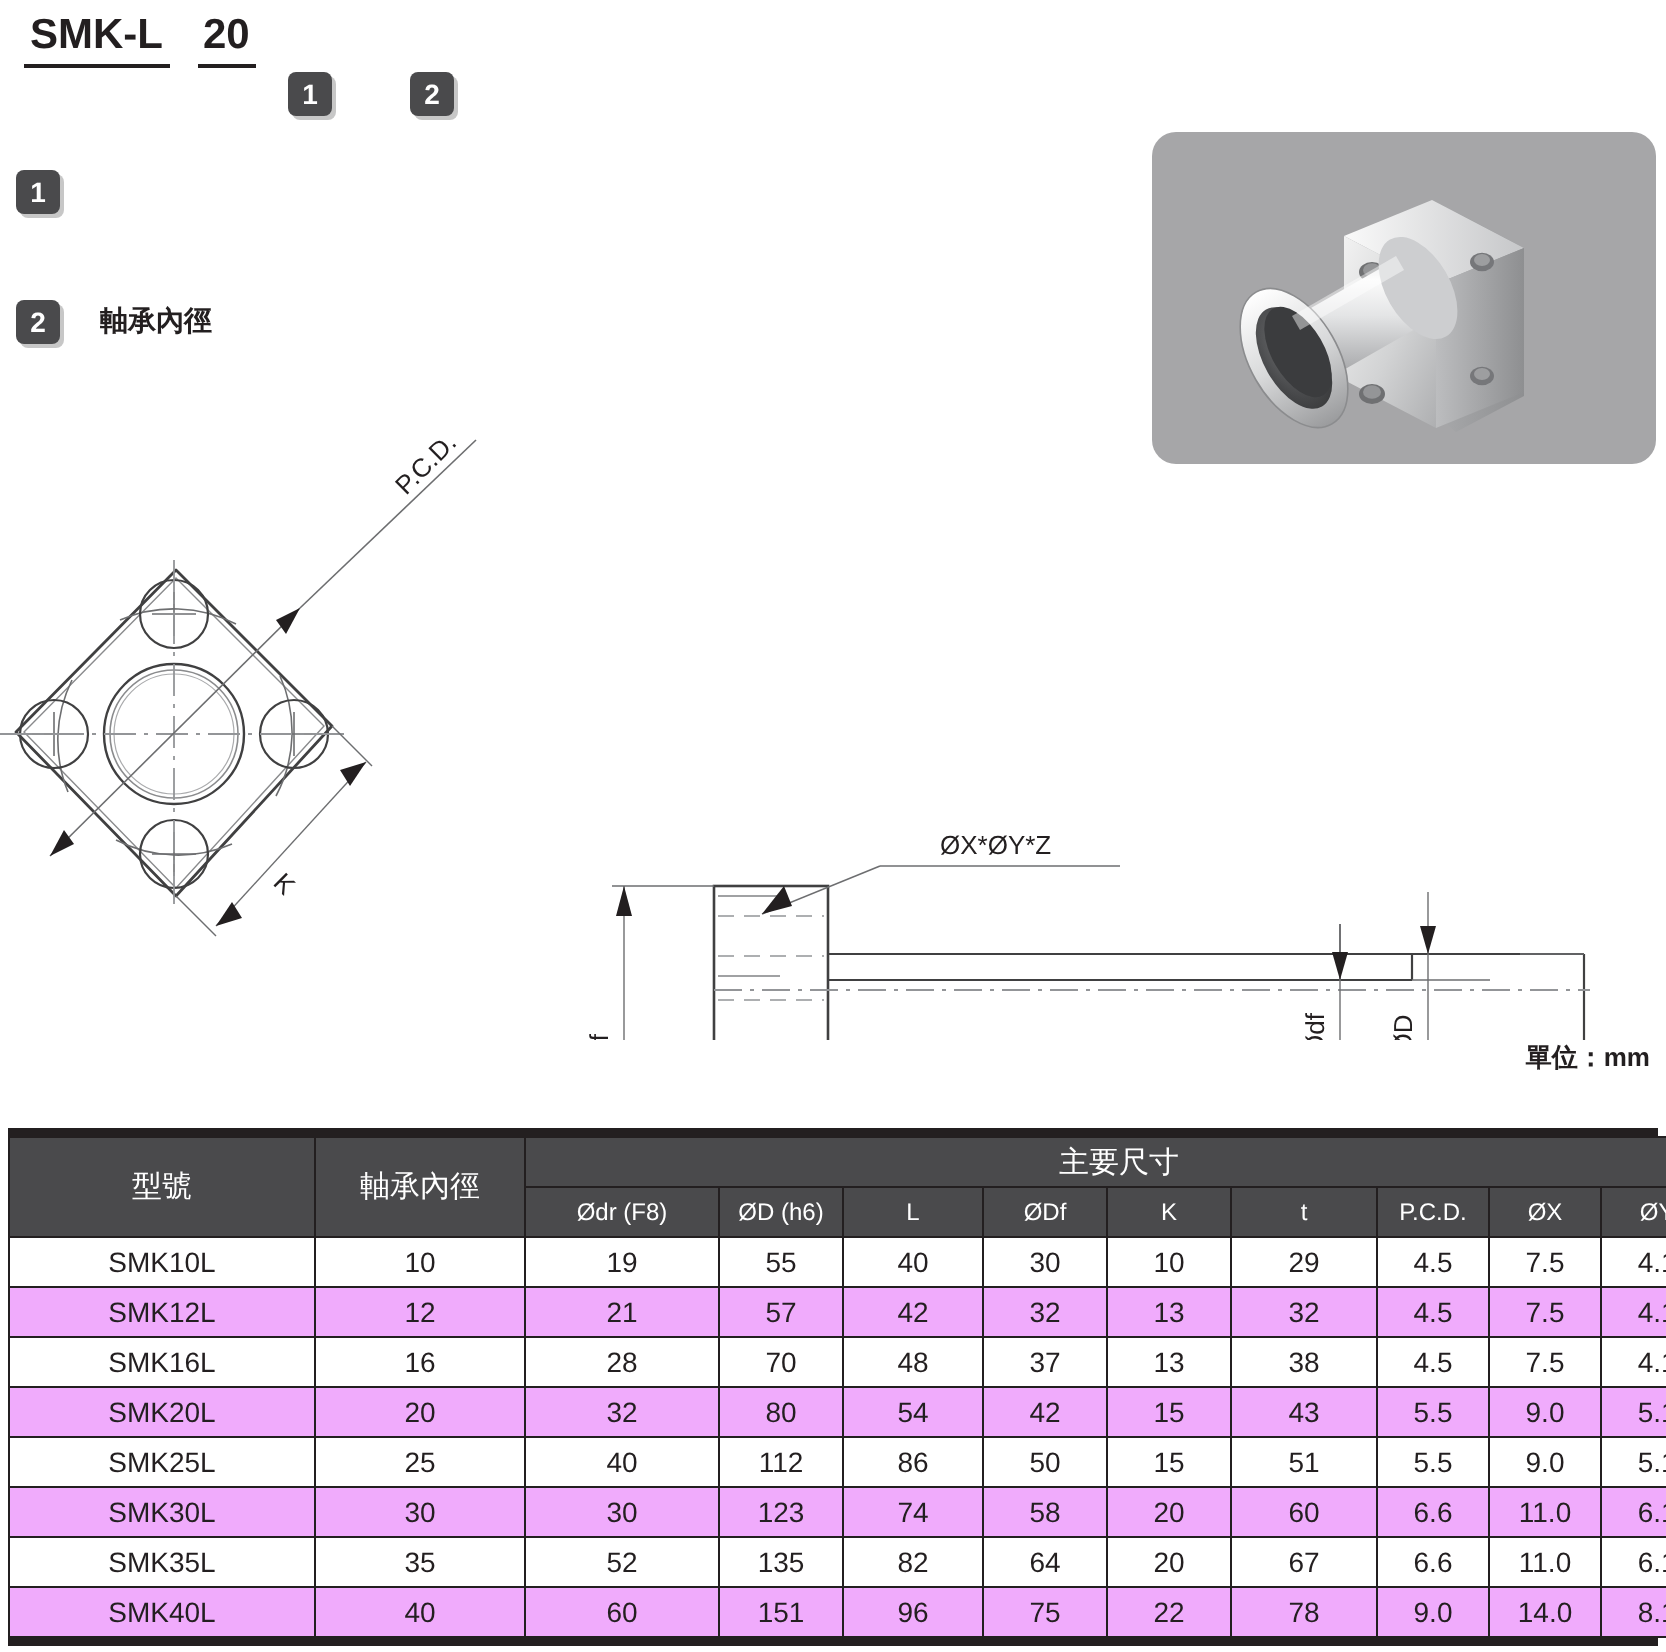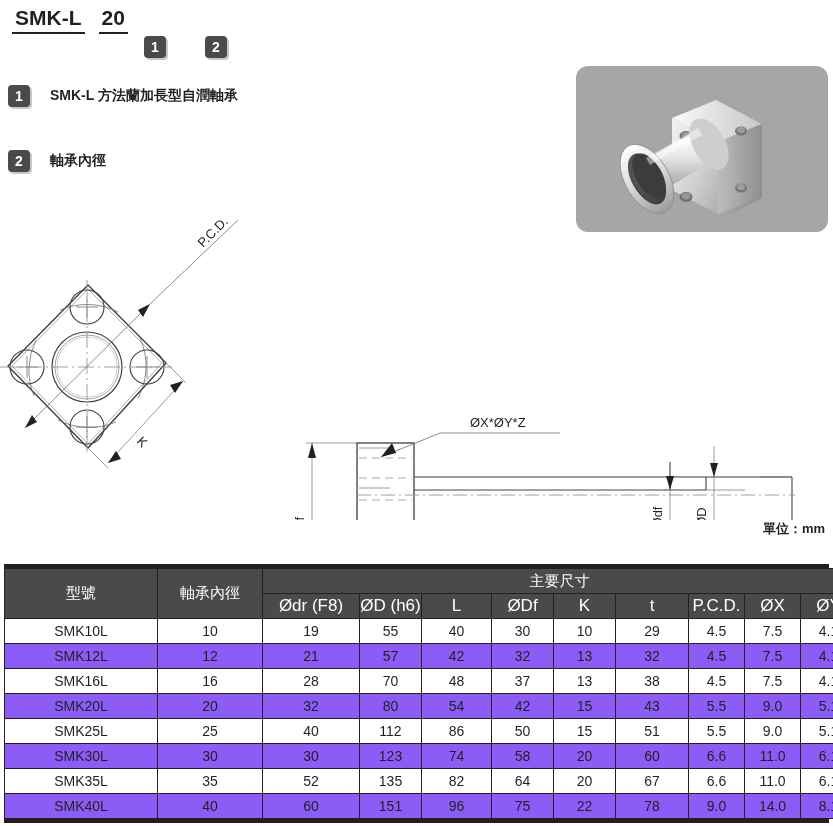--- a/index.html
+++ b/index.html
@@ -96,23 +96,23 @@
     background: #4a4a4c; color: #ffffff;
     font-size: 14px;
     border-color: #ffffff;
   }
   thead th.outer-l { border-left-color: #231f20; }
   thead th.outer-r { border-right-color: #231f20; }
   thead tr:first-child th { border-top-color: #231f20; }
   .th-model { font-size: 15px; font-weight: bold; }
   .th-bore  { font-size: 15px; font-weight: bold; }
   .th-main  { font-size: 15px; font-weight: bold; }
-  .th-sub   { font-size: 17px; }
+  .th-sub   { font-size: 12px; }
   tbody tr td { background: #ffffff; }
-  tbody tr.alt td { background: #8b5cf6; }
+  tbody tr.alt td { background: #f0abfc; }
   tbody td.model-cell { font-size: 14px; }
   #table-top-rule, #table-bottom-rule {
     height: 4px; background: #231f20; width: 825px;
   }
   #table-bottom-rule { margin-top: 0; }
 </style>
 </head>
 <body>
 
 <div id="header-block">
@@ -122,21 +122,20 @@
     <span class="code-seg" id="code-2">20</span>
   </div>
 
   <div id="badge-row">
     <span class="badge" id="badge-under-1">1</span>
     <span class="badge" id="badge-under-2">2</span>
   </div>
 
   <div class="legend-row" id="legend-1">
     <span class="badge">1</span>
-    <span class="legend-label">SMK-L 方法蘭加長型自潤軸承</span>
   </div>
 
   <div class="legend-row" id="legend-2">
     <span class="badge">2</span>
     <span class="legend-label">軸承內徑</span>
   </div>
 </div>
 
 <div id="photo-panel">
   <svg width="252" height="166" viewBox="0 0 252 166">

